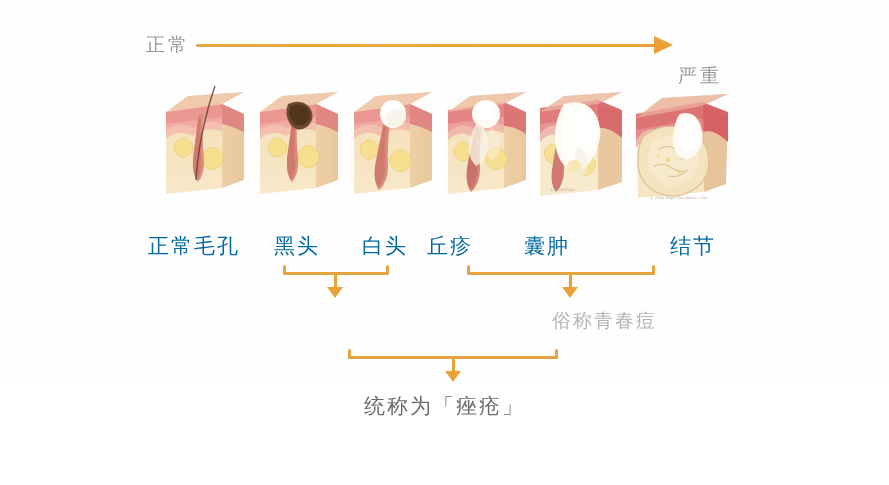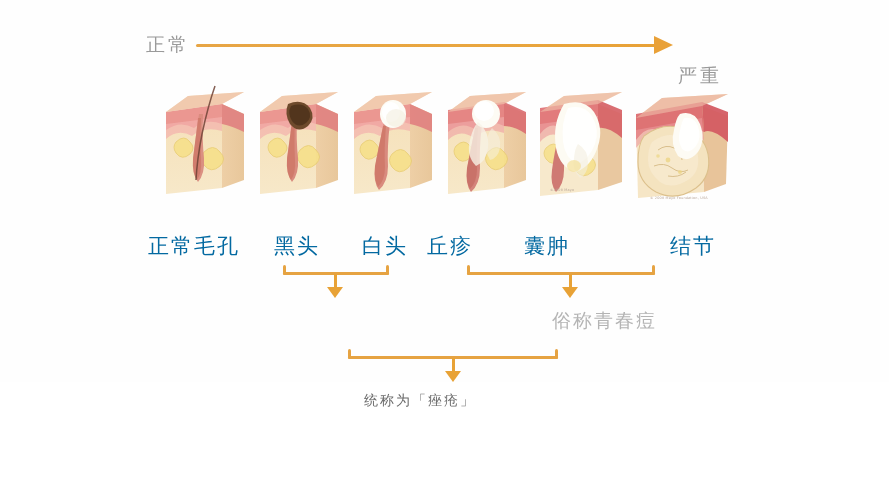--- a/index.html
+++ b/index.html
@@ -85,21 +85,21 @@
   .group-caption{
     position:absolute;
     font-size:19px;
     color:#b4b4b4;
     letter-spacing:2px;
     white-space:nowrap;
     font-family:"DejaVu Sans","Liberation Sans",sans-serif;
   }
   #final-caption{
     position:absolute;
-    font-size:14px;
+    font-size:21px;
     color:#6a6a6a;
     letter-spacing:2px;
     white-space:nowrap;
     font-family:"DejaVu Sans","Liberation Sans",sans-serif;
   }
 </style>
 </head>
 <body>
 
 <div id="stage">

